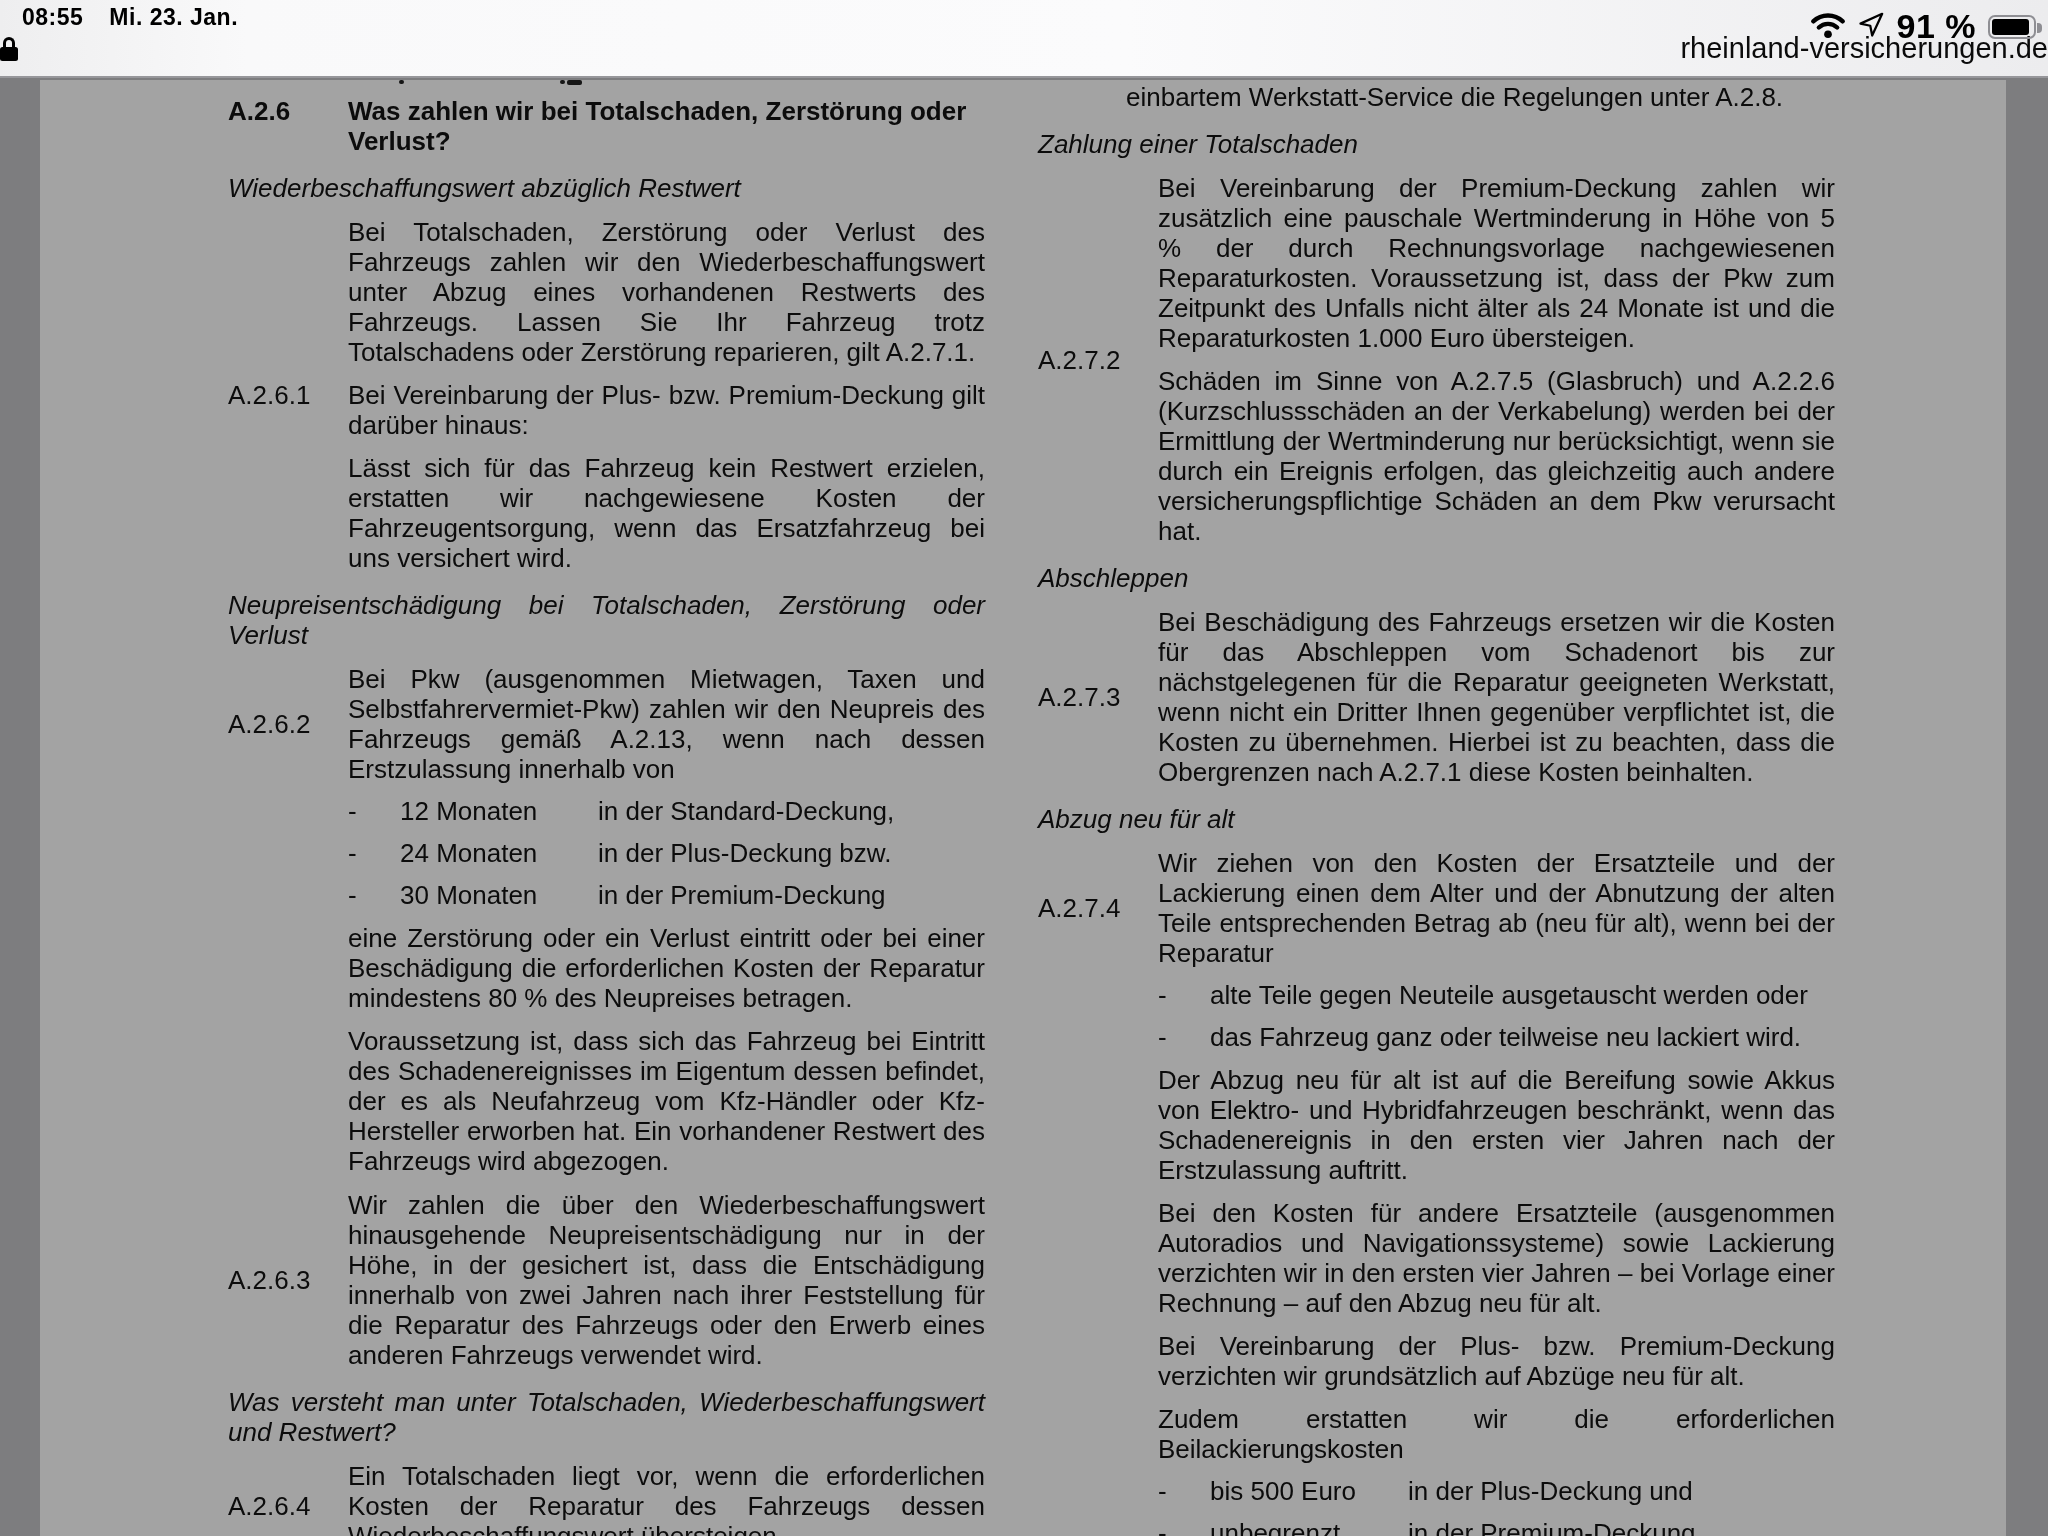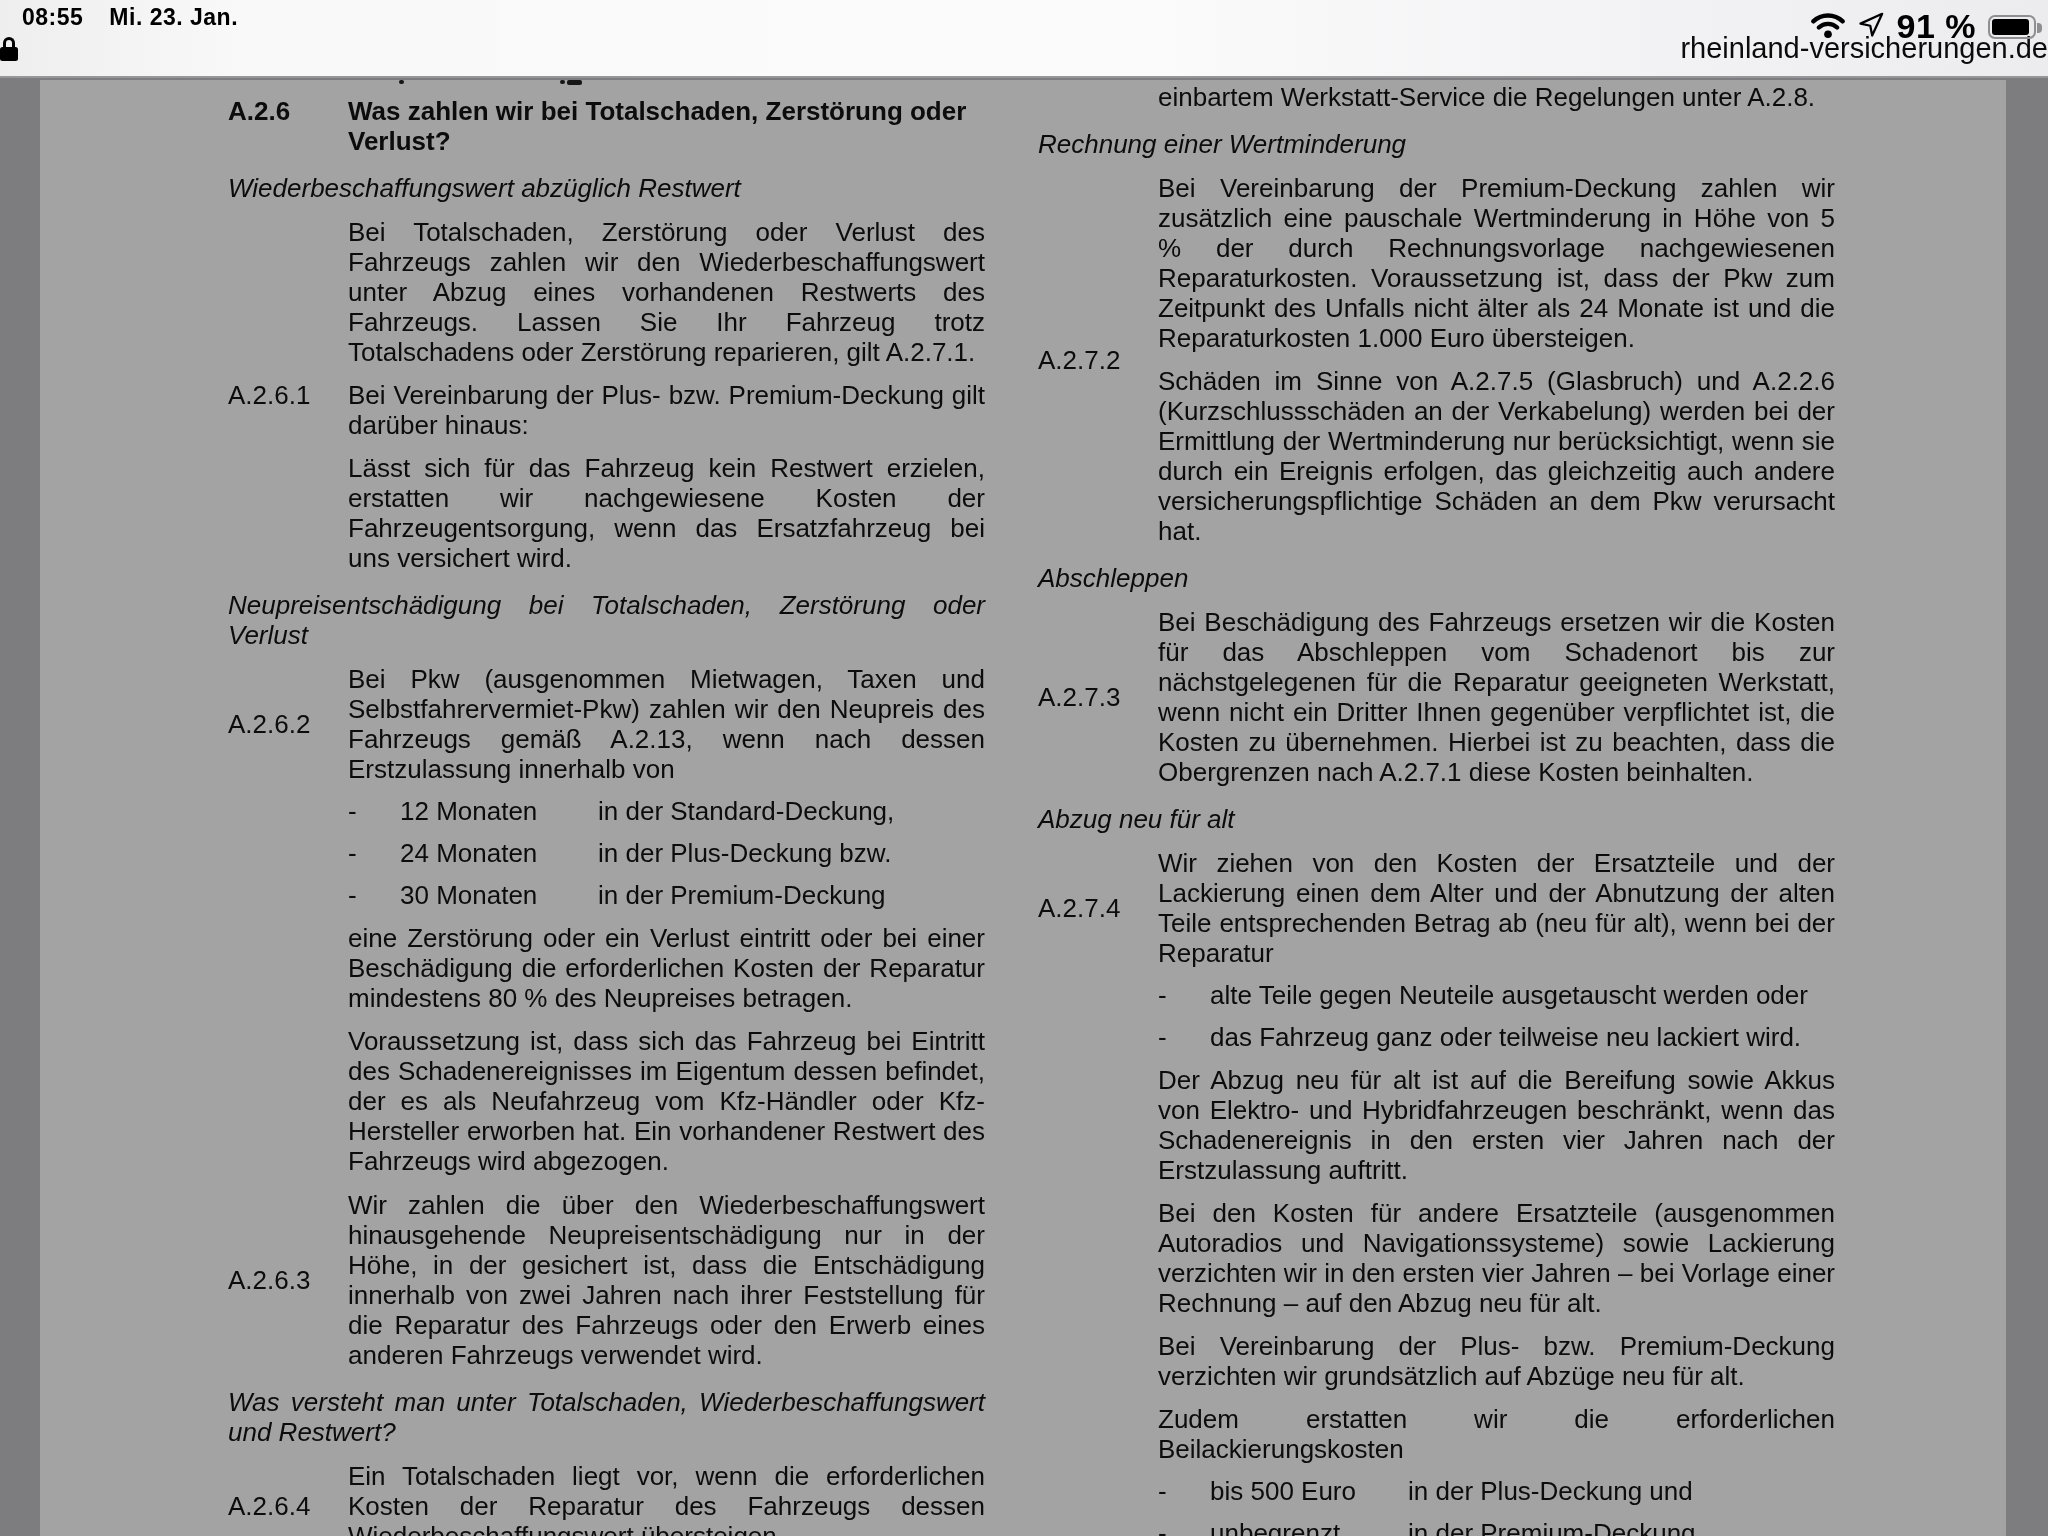--- a/index.html
+++ b/index.html
@@ -43,21 +43,21 @@
   .col > .blk:first-child { margin-top:0; }
   .heading { display:flex; font-weight:bold; margin-top:18px; }
   .subhead { font-style:italic; margin-top:17px; text-align:justify; }
   .lbl { flex:0 0 120px; }
   .htx { flex:1; }
   .clause { display:flex; margin-top:14px;align-items:center; }
   .cbody { flex:1; }
   .p { text-align:justify; margin-top:13px; }
   .p:first-child { margin-top:0; }
   .para { margin-left:120px; text-align:justify; margin-top:13px; }
-  .cont { margin-left:120px; white-space:nowrap; }
+  .cont { margin-left:88px; white-space:nowrap; }
   .dash-row { display:flex; margin-left:120px; margin-top:12px; }
   .dash { flex:0 0 52px; }
   .term { flex:0 0 198px; }
   .desc { flex:1; }
 </style>
 </head>
 <body>
 
 <div class="screen">
 
@@ -150,21 +150,21 @@
           <div class="blk subhead">Was versteht man unter Totalschaden, Wiederbeschaffungswert und Restwert?</div>
           <div class="blk clause">
             <div class="lbl">A.2.6.4</div>
             <div class="cbody">
               <div class="p">Ein Totalschaden liegt vor, wenn die erforderlichen Kosten der Reparatur des Fahrzeugs dessen Wiederbeschaffungswert übersteigen.</div>
             </div>
           </div>
         </div>
       <div id="col-right" class="col col-right">
           <div class="blk cont">einbartem Werkstatt-Service die Regelungen unter A.2.8.</div>
-          <div class="blk subhead">Rechnung einer Wertminderung</div>
+          <div class="blk subhead">Zahlung einer Totalschaden</div>
           <div class="blk clause">
             <div class="lbl">A.2.7.2</div>
             <div class="cbody">
               <div class="p">Bei Vereinbarung der Premium-Deckung zahlen wir zusätzlich eine pauschale Wertminderung in Höhe von 5 % der durch Rechnungsvorlage nachgewiesenen Reparaturkosten. Voraussetzung ist, dass der Pkw zum Zeitpunkt des Unfalls nicht älter als 24 Monate ist und die Reparaturkosten 1.000 Euro übersteigen.</div>
               <div class="p">Schäden im Sinne von A.2.7.5 (Glasbruch) und A.2.2.6 (Kurzschlussschäden an der Verkabelung) werden bei der Ermittlung der Wertminderung nur berücksichtigt, wenn sie durch ein Ereignis erfolgen, das gleichzeitig auch andere versicherungspflichtige Schäden an dem Pkw verursacht hat.</div>
             </div>
           </div>
           <div class="blk subhead">Abschleppen</div>
           <div class="blk clause">
             <div class="lbl">A.2.7.3</div>

